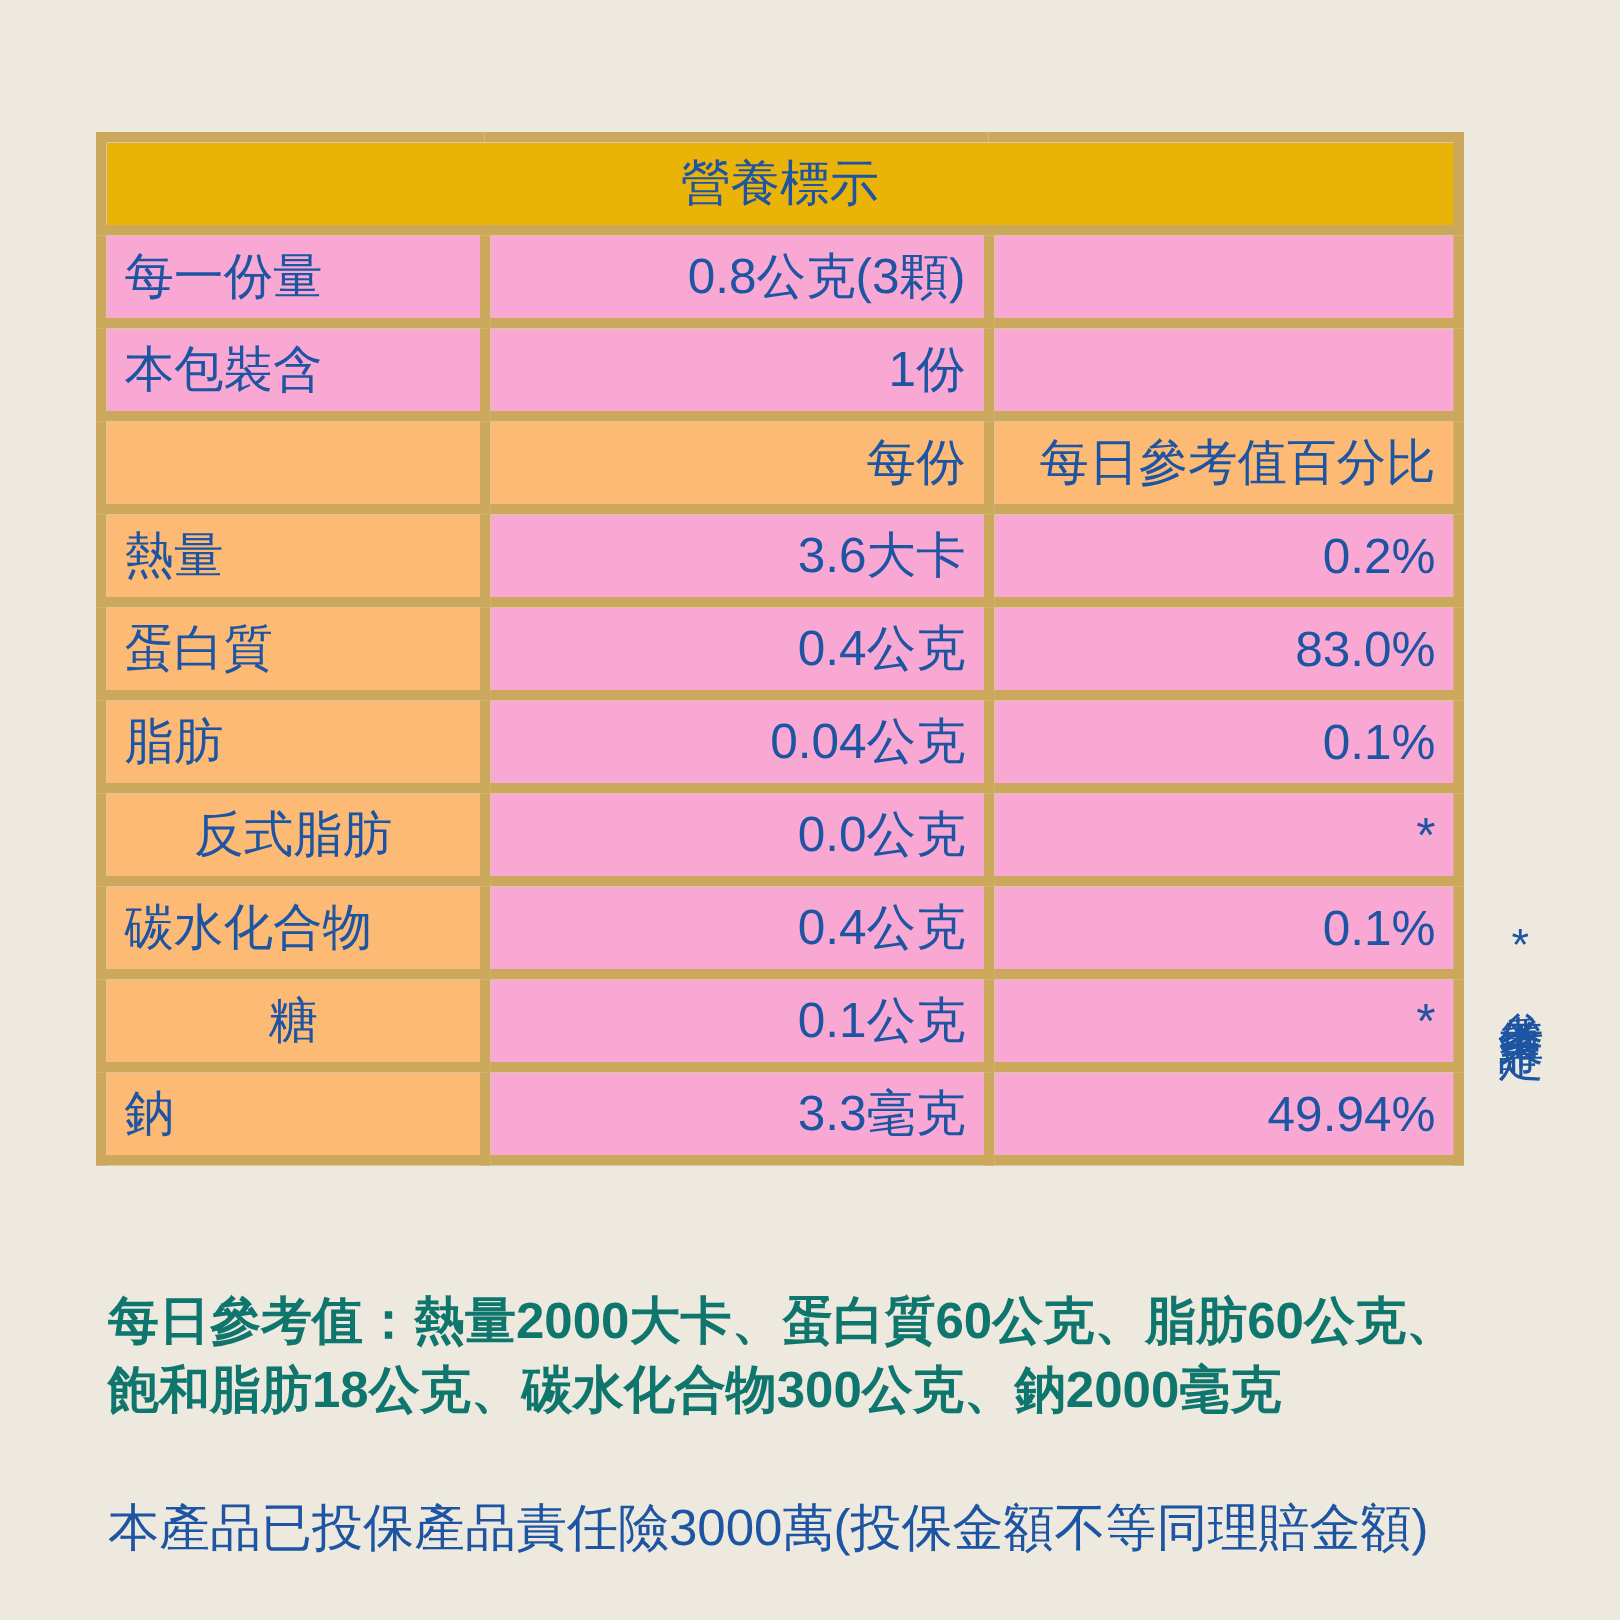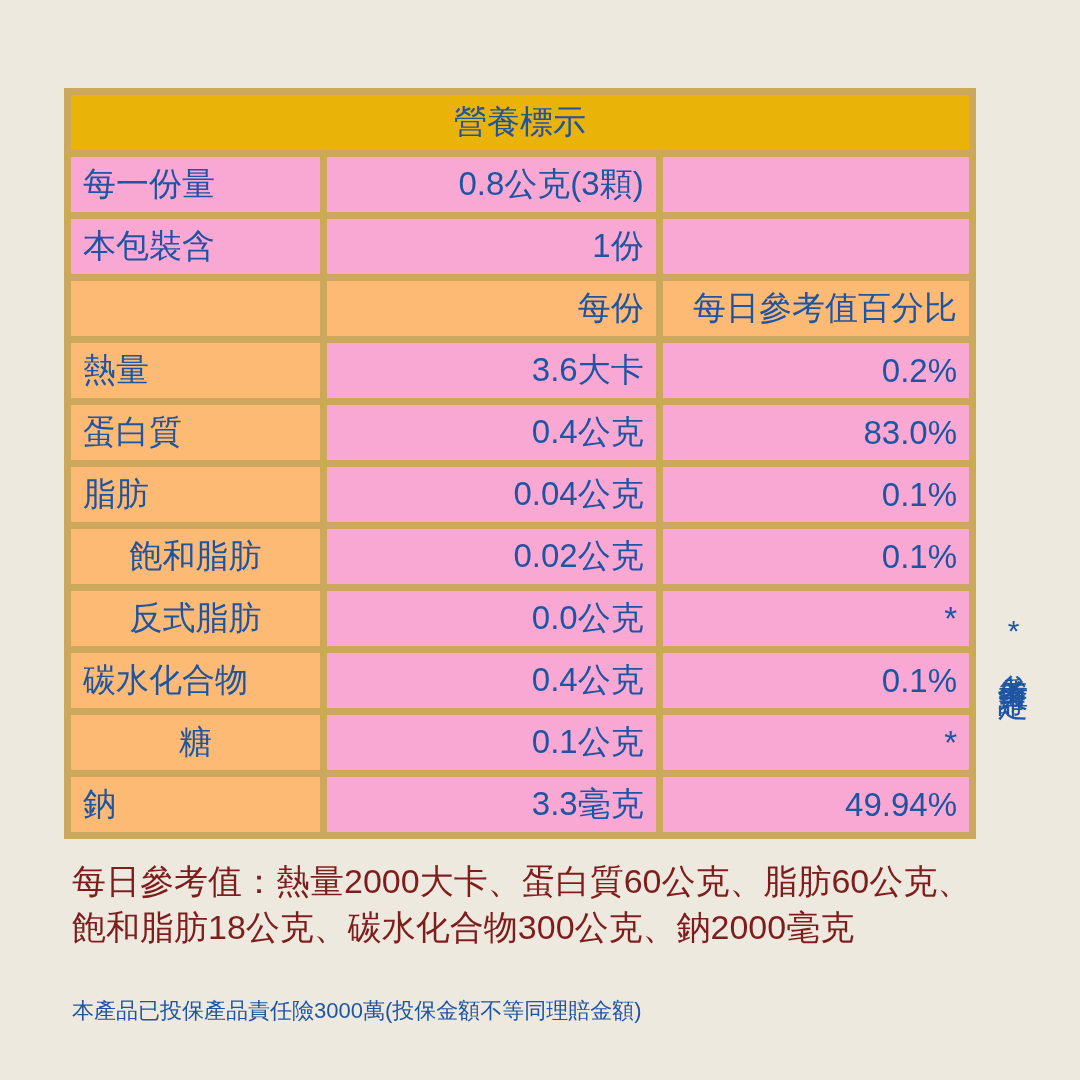--- a/index.html
+++ b/index.html
@@ -67,30 +67,30 @@
     letter-spacing: 3px;
     color: #1E55A3;
     white-space: nowrap;
   }
   .footer-block {
     position: absolute;
     left: 72px;
     top: 858px;
     width: 940px;
     font-size: 34px;
-    font-weight: 400;
+    font-weight: 700;
     line-height: 46px;
-    color: #7f1d1d;
+    color: #0f766e;
   }
   .insurance-line {
     position: absolute;
     left: 72px;
     top: 996px;
     width: 940px;
-    font-size: 22px;
+    font-size: 34px;
     font-weight: 500;
     color: #1E55A3;
     white-space: nowrap;
   }
 </style>
 </head>
 <body>
 
 <div class="nutrition-table-wrap">
   <table class="nutrition">
@@ -133,25 +133,20 @@
         <td class="cream value-cell">0.4公克</td>
         <td class="cream value-cell">83.0%</td>
       </tr>
 
       <tr>
         <td class="gray label-cell">脂肪</td>
         <td class="cream value-cell">0.04公克</td>
         <td class="cream value-cell">0.1%</td>
       </tr>
 
-      <tr>
-        <td class="gray label-cell sub">飽和脂肪</td>
-        <td class="cream value-cell">0.02公克</td>
-        <td class="cream value-cell">0.1%</td>
-      </tr>
 
       <tr>
         <td class="gray label-cell sub">反式脂肪</td>
         <td class="cream value-cell">0.0公克</td>
         <td class="cream value-cell">*</td>
       </tr>
 
       <tr>
         <td class="gray label-cell">碳水化合物</td>
         <td class="cream value-cell">0.4公克</td>

